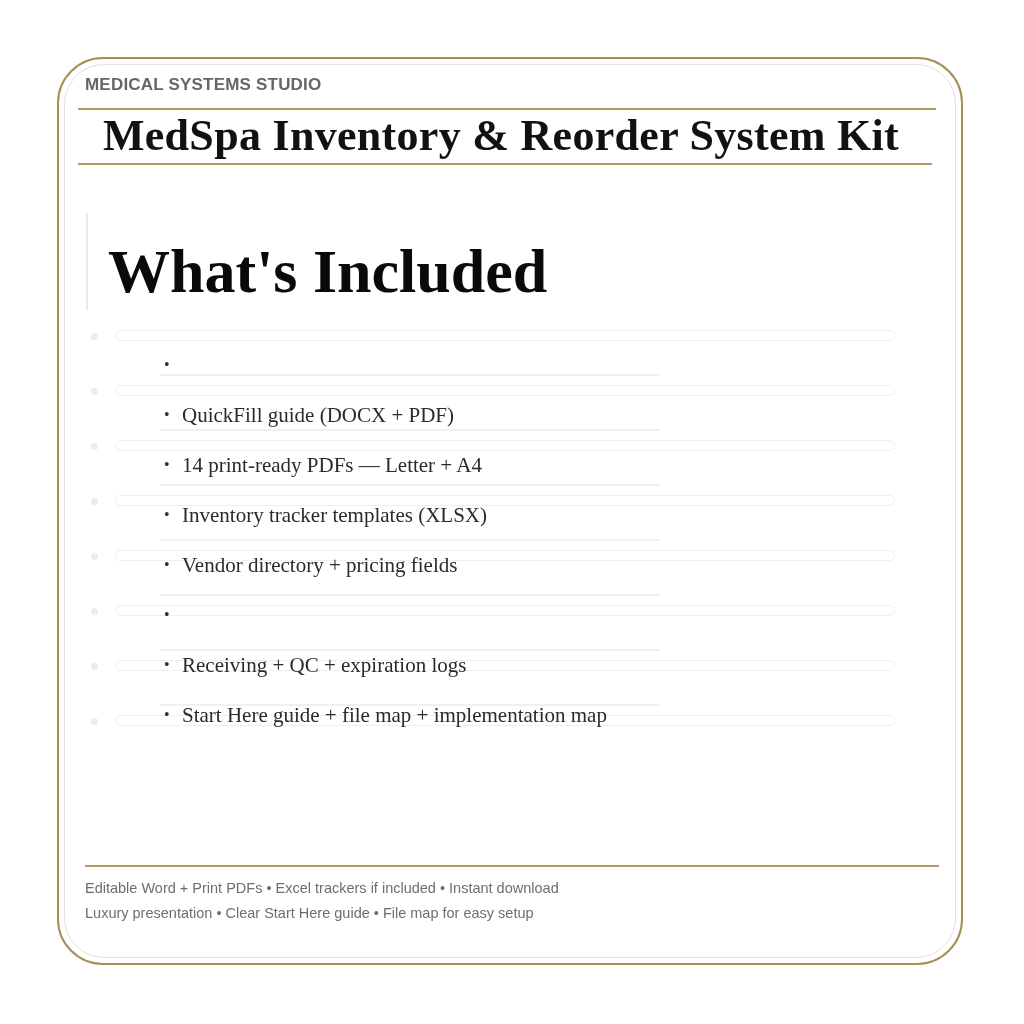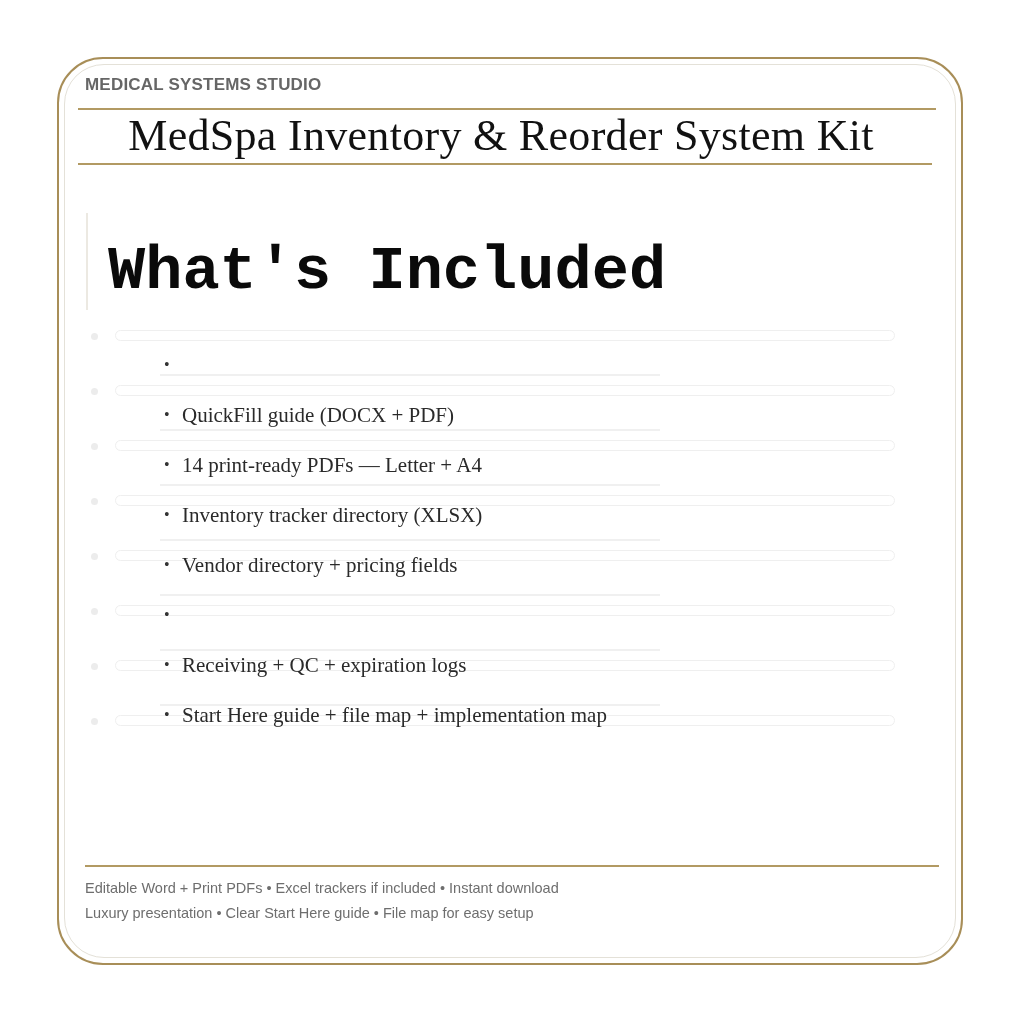--- a/index.html
+++ b/index.html
@@ -19,29 +19,29 @@
     .brand {
       position: absolute; left: 85px; top: 75px;
       font-size: 17px; color: #666666; letter-spacing: 0.2px; font-weight: bold;
     }
     .rule { position: absolute; height: 1.5px; background: #b29a63; }
     .rule-top { left: 78px; top: 108px; width: 858px; }
     .rule-mid { left: 78px; top: 163px; width: 854px; }
     .rule-foot { left: 85px; top: 865px; width: 854px; }
     .title {
       position: absolute; left: 0; width: 1002px; top: 110px; text-align: center;
-      font-family: "Liberation Serif", serif; font-weight: normal; font-size: 44px; color: #111111;
+      font-family: "Liberation Serif", serif; font-weight: bold; font-size: 44px; color: #111111;
       letter-spacing: 0.3px;
     }
     .sec-bar {
       position: absolute; left: 86px; top: 213px; width: 1.5px; height: 97px; background: #ece9e2;
     }
     .section-title {
       position: absolute; left: 108px; top: 236px;
-      font-family: Liberation Mono, monospace; font-weight: bold; font-size: 62px; color: #0a0a0a;
+      font-family: Liberation Serif, serif; font-weight: bold; font-size: 62px; color: #0a0a0a;
     }
     
     .ghost-row { position: absolute; left: 0; width: 1024px; height: 40px; }
     .ghost-dot { position: absolute; left: 91px; top: 3px; width: 7px; height: 7px; border-radius: 50%; background: #ececec; }
     .ghost-pill { position: absolute; left: 115px; top: 0px; width: 780px; height: 11px;
       border: 1.5px solid #efefef; border-radius: 8px; box-sizing: border-box; }
     .ghost-line { position: absolute; height: 1.5px; background: #f0f0f0; }
     .items { position: absolute; left: 164px; top: 340px; margin: 0; padding: 0; list-style: none; }
     .item {
       height: 50px; display: flex; align-items: center;
@@ -118,21 +118,21 @@
   <li class="item">
       <span class="bullet">•</span>
       <span>QuickFill guide (DOCX + PDF)</span>
     </li>
   <li class="item">
       <span class="bullet">•</span>
       <span>14 print-ready PDFs — Letter + A4</span>
     </li>
   <li class="item">
       <span class="bullet">•</span>
-      <span>Inventory tracker directory (XLSX)</span>
+      <span>Inventory tracker templates (XLSX)</span>
     </li>
   <li class="item">
       <span class="bullet">•</span>
       <span>Vendor directory + pricing fields</span>
     </li>
   <li class="item">
       <span class="bullet">•</span>
     </li>
   <li class="item">
       <span class="bullet">•</span>

